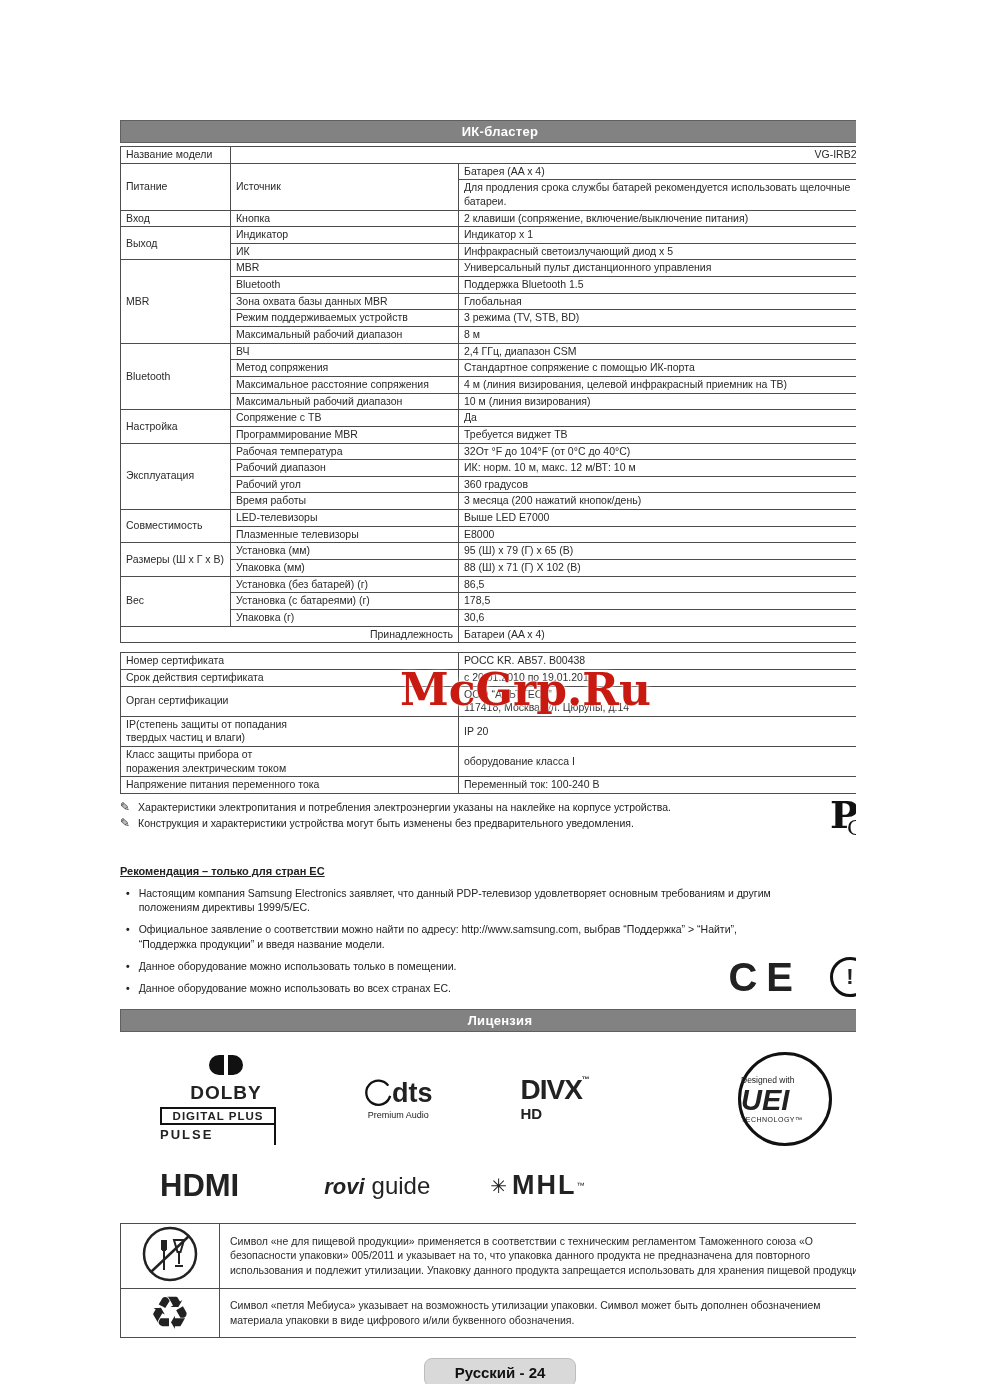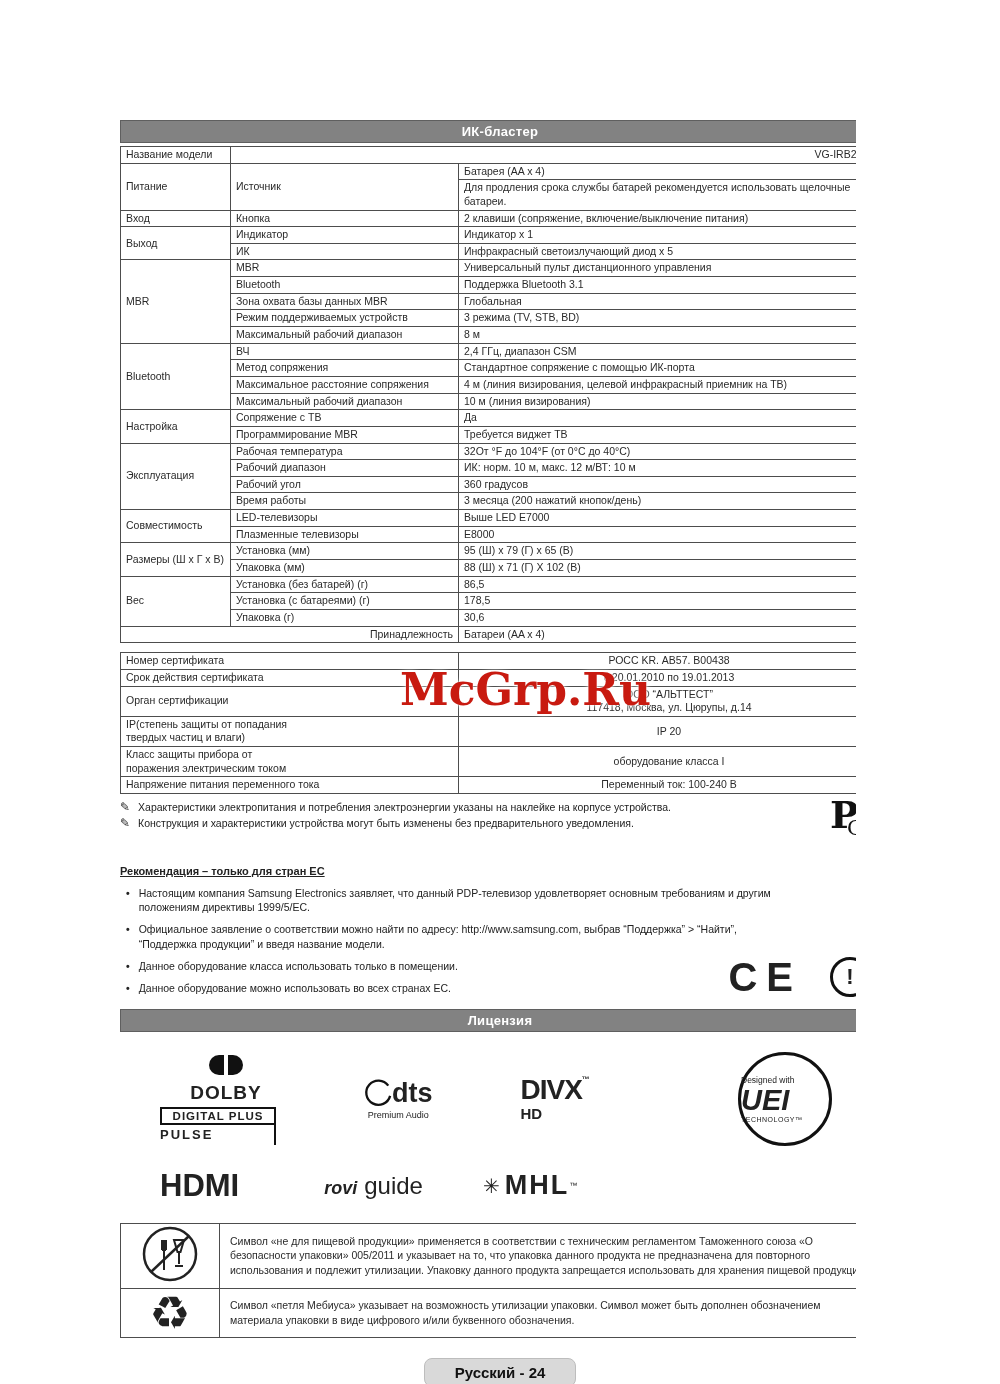--- a/index.html
+++ b/index.html
@@ -15,21 +15,21 @@
      line-height:1.3;vertical-align:middle;}
   .center{text-align:right;}
 
   .spec{margin-top:3px;}
   .spec td{height:13px;}
   .w1{width:110px;} .w2{width:228px;}
 
   .cert{margin-top:9px;border-radius:22px;}
   .cert td{height:13px;}
   .cw1{width:338px;}
-  .cert .v{text-align:center;}
+  .cert .v{}
   .kwrap span{display:inline-block;max-width:172px;}
 
   .notes{margin-top:7px;position:relative;min-height:52px;}
   .note{font-size:10.5px;margin:4px 0;display:flex;align-items:flex-start;max-width:640px;}
   .pencil{margin-right:8px;font-size:12px;line-height:1;}
   .pencil::before{content:"✎";}
   .pct{position:absolute;right:0;top:-6px;width:58px;text-align:right;}
   .pct-code{font-size:8.5px;color:#333;margin-top:-2px;}
 
   .eu{margin-top:12px;position:relative;}
@@ -67,21 +67,21 @@
   .tm{font-size:8px;vertical-align:top;}
 
   .uei{margin-left:auto;margin-right:48px;width:88px;height:88px;border:3px solid #111;border-radius:50%;
        display:flex;flex-direction:column;align-items:flex-start;justify-content:center;text-align:center;}
   .uei-top{font-size:8.5px;}
   .uei-word{font-size:29px;font-weight:bold;font-style:italic;line-height:1.05;}
   .uei-bottom{font-size:7px;letter-spacing:.5px;}
 
   .hdmi-word{font-size:31px;font-weight:bold;line-height:1;}
   .rovi{margin-left:85px;display:flex;align-items:baseline;}
-  .rovi-word{font-size:18px;font-weight:bold;font-style:italic;}
+  .rovi-word{font-size:22px;font-weight:bold;font-style:italic;}
   .rovi-guide{font-size:24px;margin-left:7px;}
   .mhl{margin-left:60px;display:flex;align-items:center;}
   .mhl-star{font-size:20px;margin-right:5px;}
   .mhl-star::before{content:"✳";}
   .mhl-word{font-size:27px;font-weight:bold;letter-spacing:2px;line-height:1;}
 
   .pack{margin-top:14px;}
   .pack .icon-cell{width:88px;text-align:center;}
   .pack-text{font-size:10.5px;padding:6px 10px;line-height:1.4;}
   .recycle{font-size:46px;line-height:1;color:#222;}
@@ -135,21 +135,21 @@
           <td class="s">ИК</td>
           <td class="val">Инфракрасный светоизлучающий диод x 5</td>
         </tr>
         <tr>
           <td class="g" rowspan="5">MBR</td>
           <td class="s">MBR</td>
           <td class="val">Универсальный пульт дистанционного управления</td>
         </tr>
         <tr>
           <td class="s">Bluetooth</td>
-          <td class="val">Поддержка Bluetooth 3.1</td>
+          <td class="val">Поддержка Bluetooth 1.5</td>
         </tr>
         <tr>
           <td class="s">Зона охвата базы данных MBR</td>
           <td class="val">Глобальная</td>
         </tr>
         <tr>
           <td class="s">Режим поддерживаемых устройств</td>
           <td class="val">3 режима (TV, STB, BD)</td>
         </tr>
         <tr>
@@ -298,21 +298,21 @@
         <li>
           <span class="dot"></span>
           <span>Настоящим компания Samsung Electronics заявляет, что данный PDP-телевизор удовлетворяет основным требованиям и другим положениям директивы 1999/5/EC.</span>
         </li>
         <li>
           <span class="dot"></span>
           <span>Официальное заявление о соответствии можно найти по адресу: http://www.samsung.com, выбрав “Поддержка” &gt; “Найти”, “Поддержка продукции” и введя название модели.</span>
         </li>
         <li>
           <span class="dot"></span>
-          <span>Данное оборудование класса использовать только в помещении.</span>
+          <span>Данное оборудование можно использовать только в помещении.</span>
         </li>
         <li>
           <span class="dot"></span>
           <span>Данное оборудование можно использовать во всех странах ЕС.</span>
         </li>
       </ul>
       <div class="ce-cluster">
         <span class="ce-word">CE</span>
         <span class="alert-circle">
             <span>!</span>

